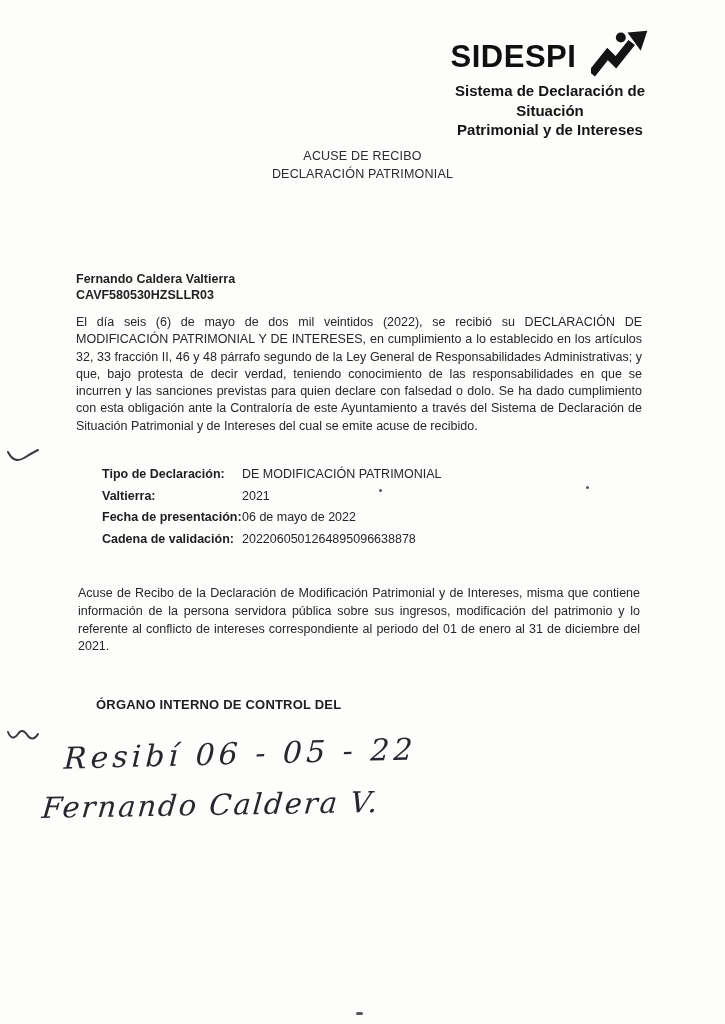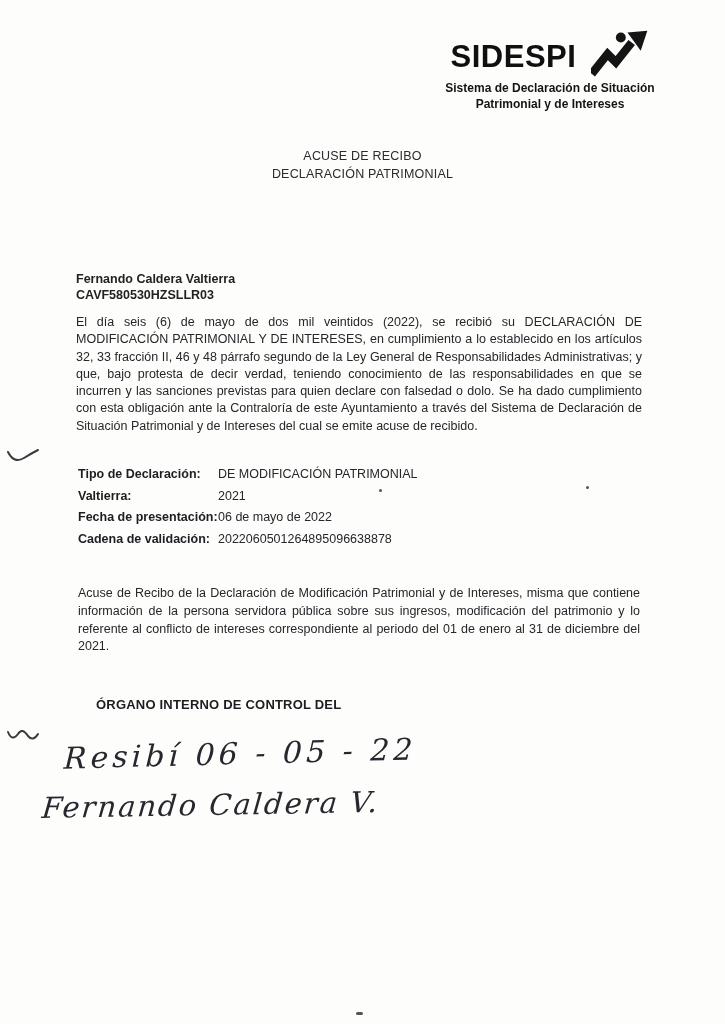--- a/index.html
+++ b/index.html
@@ -15,21 +15,21 @@
 
   
   .logo { position:absolute; top:34px; left:425px; width:250px; text-align:center; }
   .logo-top { display:flex; align-items:center; justify-content:center; gap:15px; }
   .logo-title {
     font-size:31px; font-weight:bold; letter-spacing:.5px; color:#101010;
     font-family:"Liberation Sans", sans-serif;
   }
   .logo-arrow { width:58px; height:52px; margin-top:-6px; }
   .logo-subtitle {
-    margin-top:1px; font-size:12px; font-weight:bold; line-height:1.3; color:#141414;
+    margin-top:1px; font-size:15px; font-weight:bold; line-height:1.3; color:#141414;
   }
 
   
   .doc-title {
     position:absolute; top:147px; left:0; width:100%;
     text-align:center; font-size:12.5px; line-height:1.45; color:#2a2a2f;
     letter-spacing:.2px;
   }
 
   
@@ -43,21 +43,21 @@
     position:absolute; top:314px; left:76px; width:566px;
     font-size:12.5px; line-height:1.38; text-align:justify; color:#26262b;
   }
   .para2 {
     position:absolute; top:585px; left:78px; width:562px;
     font-size:12.5px; line-height:1.42; text-align:justify; color:#26262b;
   }
 
   
   .fields { position:absolute; top:467px; left:78px; width:560px; }
-  .field-row { display:flex; margin-bottom:6.5px; font-size:12.5px; line-height:15px; }
+  .field-row { display:flex; margin-bottom:6.5px; font-size:12.5px; line-height:15px;margin-left:24px; }
   .field-label { width:140px; font-weight:bold; color:#1d1d22; flex:0 0 140px; }
   .field-value { color:#26262b; }
 
   
   .organ-heading {
     position:absolute; top:697px; left:96px;
     font-size:13px; font-weight:bold; letter-spacing:.2px; color:#1d1d22;
   }
 
   

